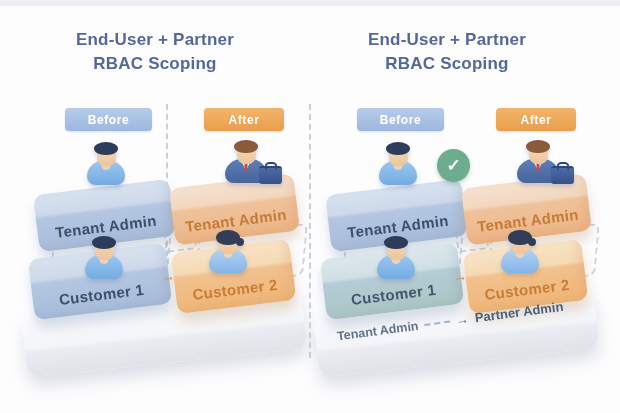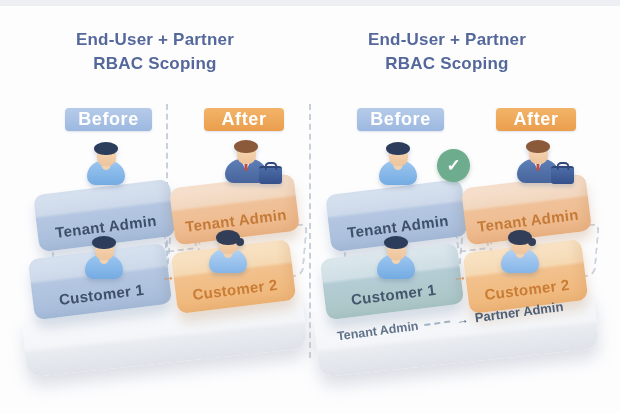--- a/index.html
+++ b/index.html
@@ -19,21 +19,21 @@
   .p1 .inner{left:-18px;}
 
   .title{
     position:absolute;top:28px;left:0;width:100%;
     text-align:center;color:#55689b;font-size:17px;font-weight:600;
     line-height:1.42;letter-spacing:.2px;
   }
 
   .badge{
     position:absolute;top:108px;height:23px;border-radius:4px;
-    color:#fff;font-size:18px;font-weight:700;letter-spacing:.6px;
+    color:#fff;font-size:12px;font-weight:700;letter-spacing:.6px;
     display:flex;align-items:center;justify-content:center;
     box-shadow:0 1px 2px rgba(120,140,170,.25);
   }
   .badge.before{left:65px;width:87px;background:linear-gradient(180deg,#b6cbe9,#9cb8e0);}
   .badge.after{left:204px;width:80px;background:linear-gradient(180deg,#f3b469,#ea9e4d);}
 
   .vdash{position:absolute;border-left:2px dashed #c7d0db;width:0;}
   .vdash.panel-divider{left:166px;top:104px;height:162px;}
   .vdash.center-divider{left:309px;top:104px;height:254px;}
 

